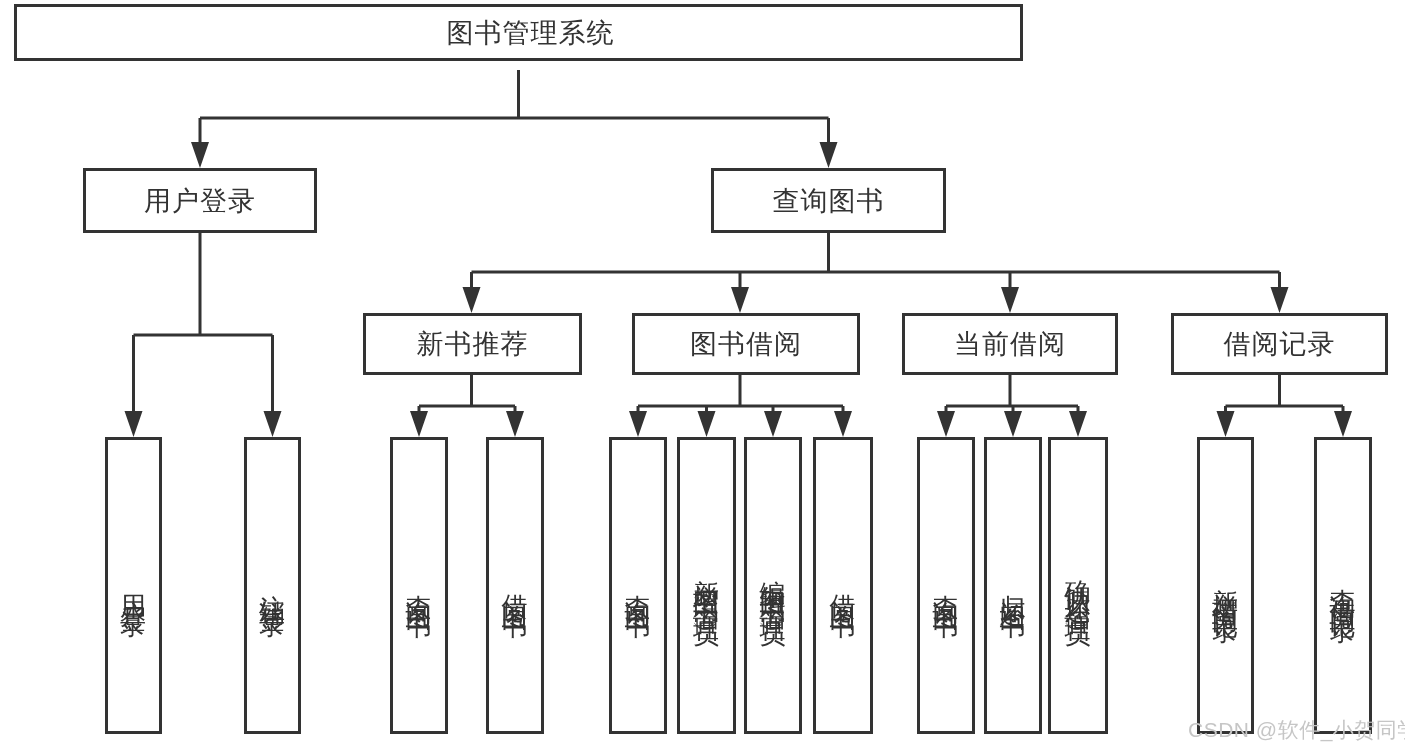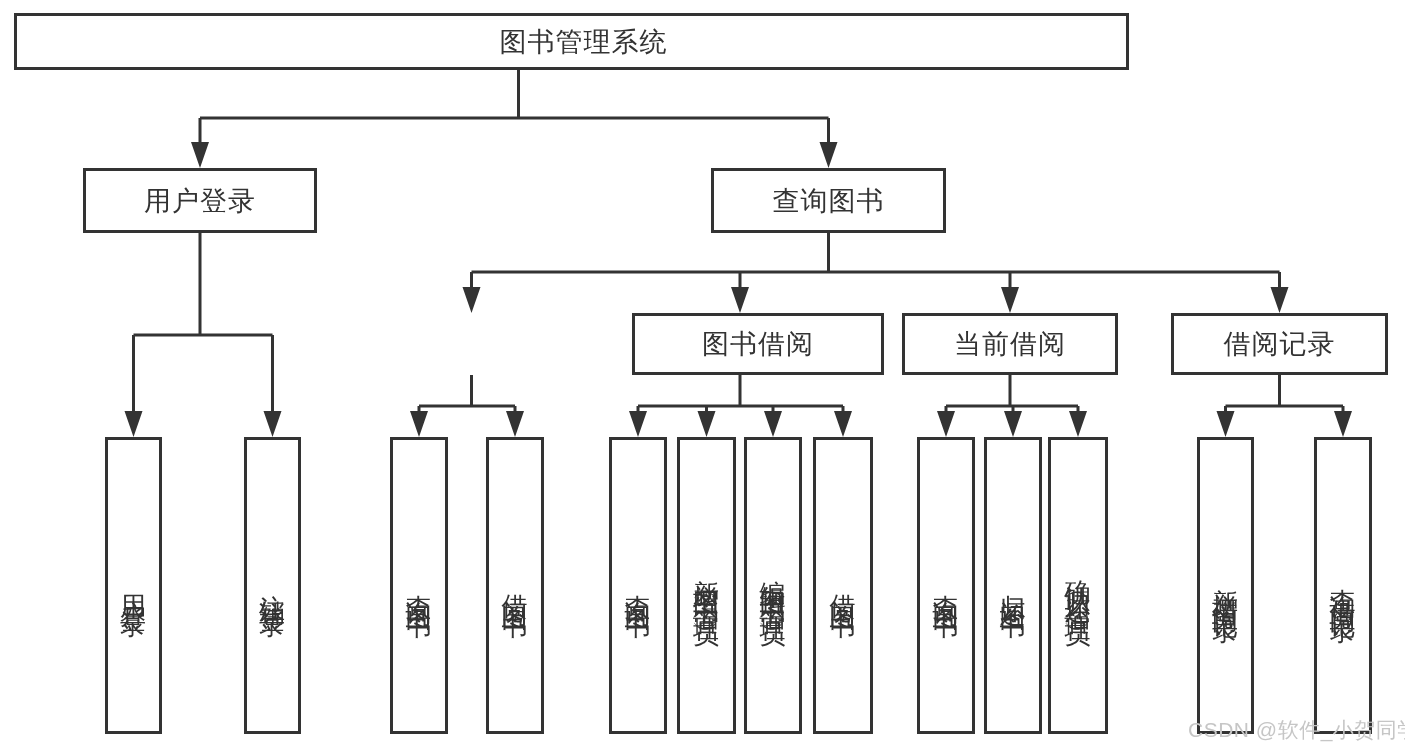--- a/index.html
+++ b/index.html
@@ -109,32 +109,35 @@
              M697.5 411 L715.5 411 L706.5 437 Z
              M764 411 L782 411 L773 437 Z
              M834 411 L852 411 L843 437 Z
              M937 411 L955 411 L946 437 Z
              M1004 411 L1022 411 L1013 437 Z
              M1069 411 L1087 411 L1078 437 Z
              M1216.5 411 L1234.5 411 L1225.5 437 Z
              M1334 411 L1352 411 L1343 437 Z"></path>
   </svg>
 
-  <div class="box hbox" style="left:14px; top:13px; width:1115px; height:57px;padding-left:24px;">
+  <div class="box hbox" style="left:14px; top:4px; width:1009px; height:57px;padding-left:24px;">
     <span>图书管理系统</span>
   </div>
 
   <div class="box hbox" style="left:83px; top:168px; width:234px; height:65px;">
     <span>用户登录</span>
   </div>
   <div class="box hbox" style="left:711px; top:168px; width:235px; height:65px;">
     <span>查询图书</span>
   </div>
 
-  <div class="box hbox" style="left:632px; top:313px; width:252px; height:62px;">
+  <div class="box hbox" style="left:363px; top:313px; width:219px; height:62px;">
+    <span>新书推荐</span>
+  </div>
+  <div class="box hbox" style="left:632px; top:313px; width:228px; height:62px;">
     <span>图书借阅</span>
   </div>
   <div class="box hbox" style="left:1171px; top:313px; width:217px; height:62px;">
     <span>借阅记录</span>
   </div>
   <div class="box hbox" style="left:902px; top:313px; width:216px; height:62px;">
     <span>当前借阅</span>
   </div>
 
   <div class="box vbox" style="left:105px; top:437px; width:57px; height:297px;">

